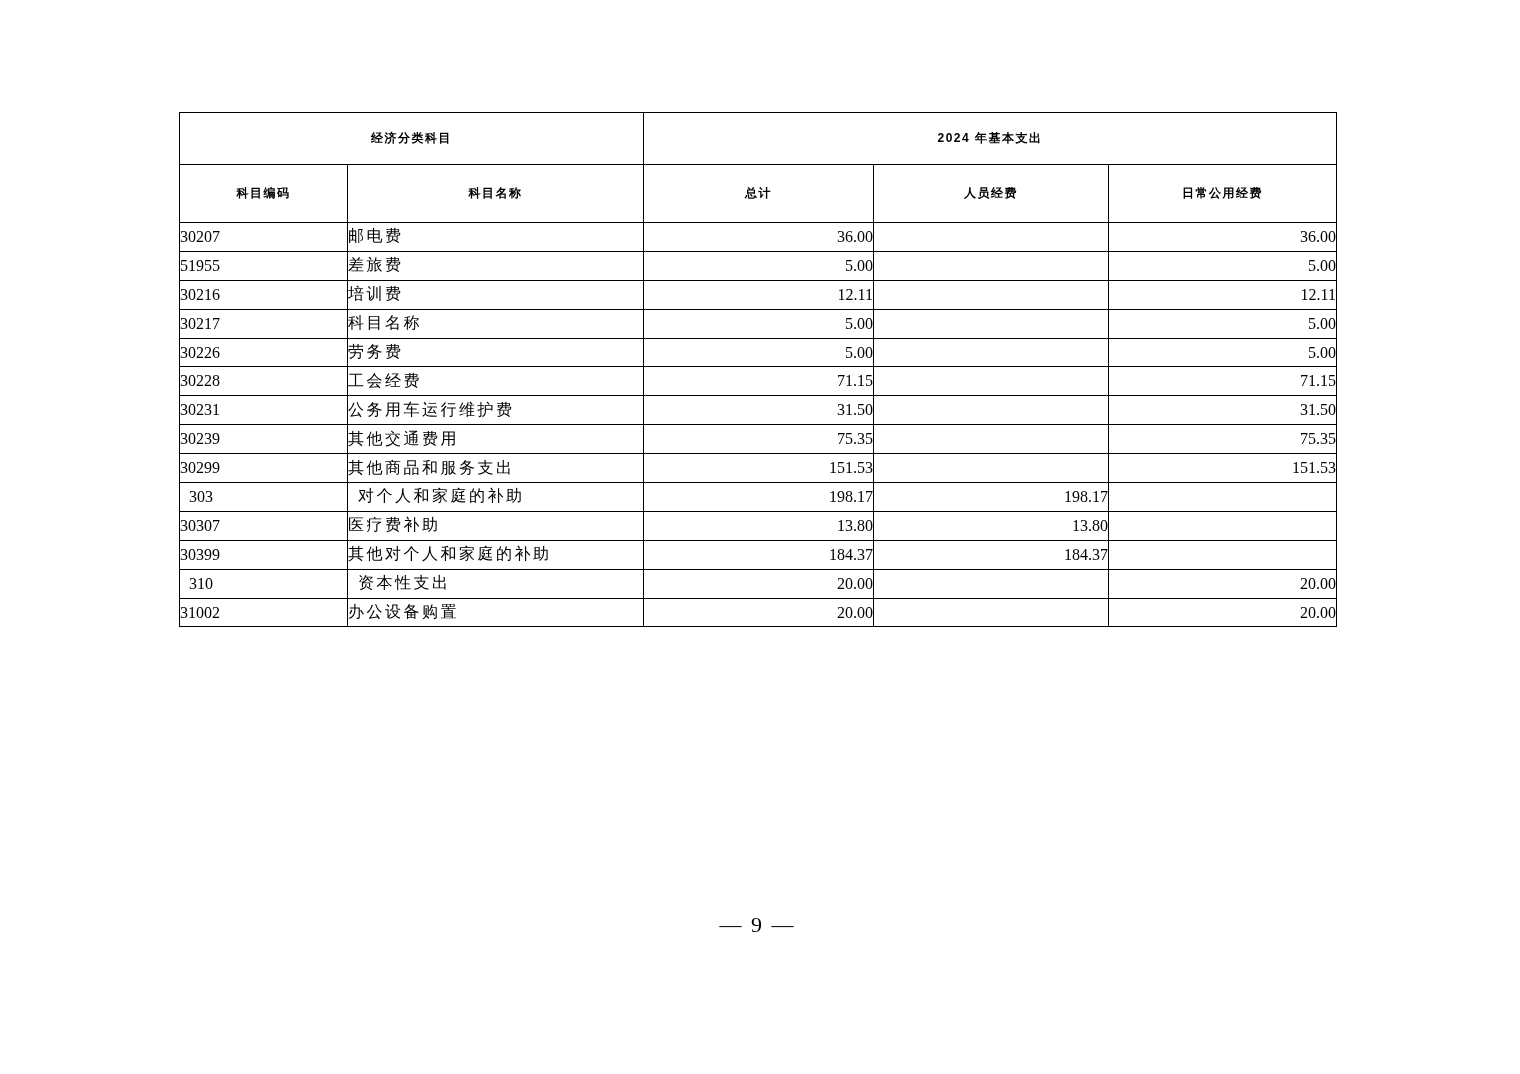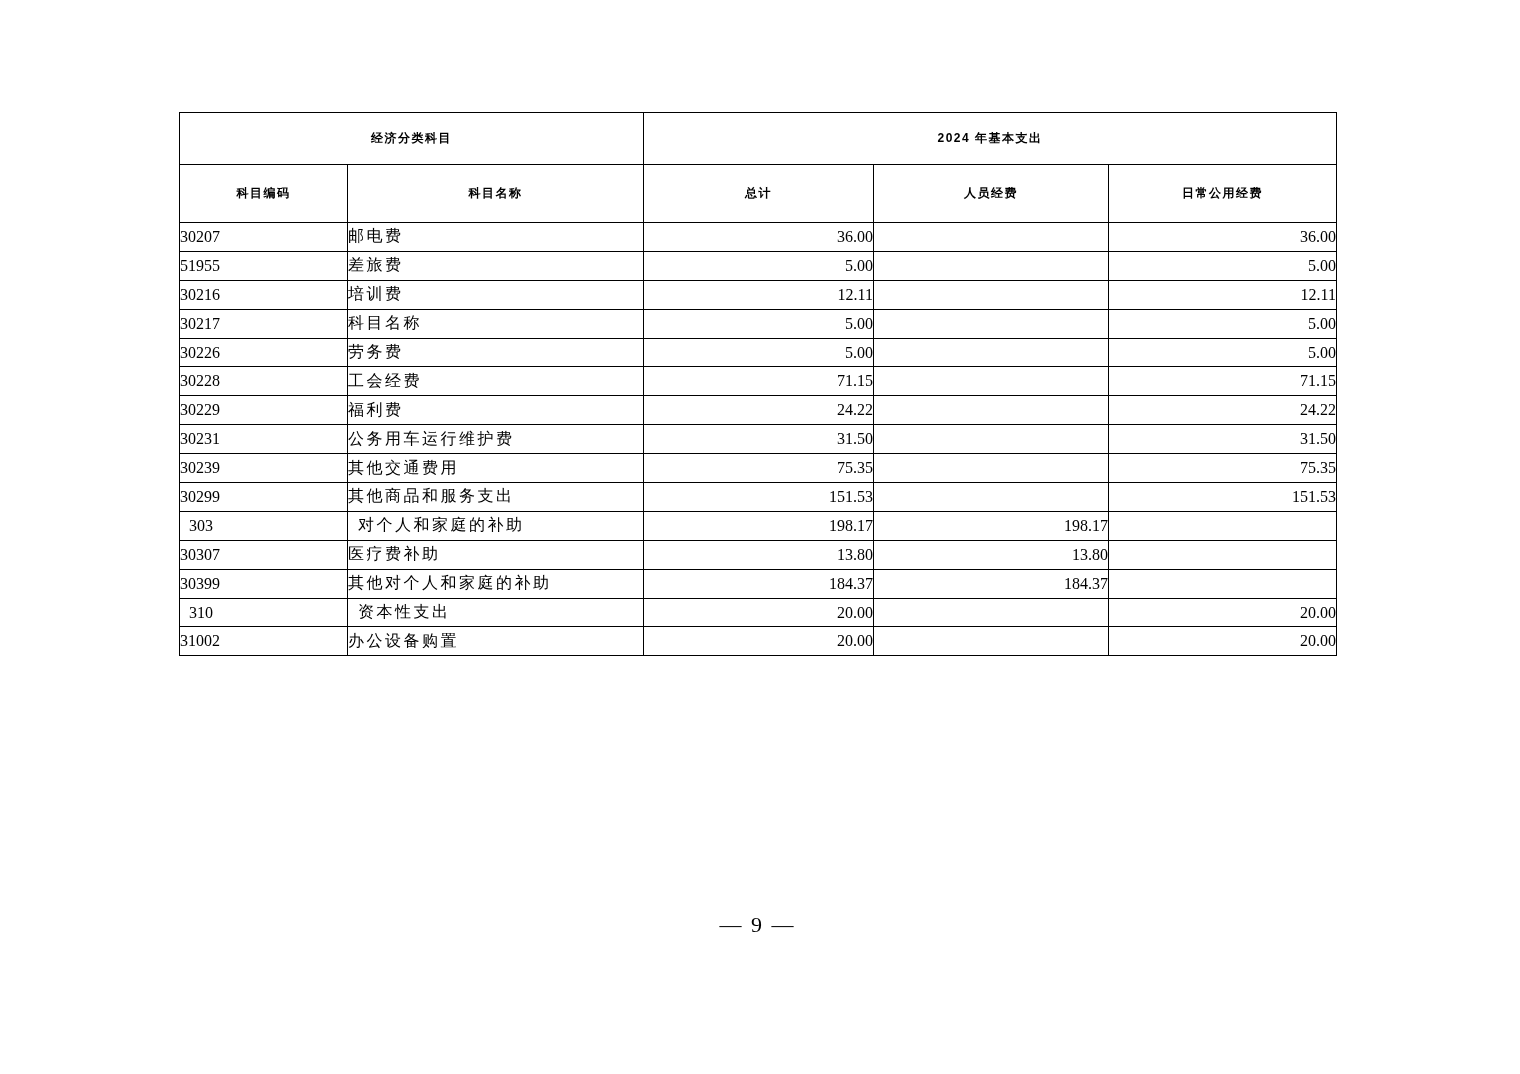--- a/index.html
+++ b/index.html
@@ -131,27 +131,20 @@
         <td class="cell-num">5.00</td>
       </tr>
       <tr>
         <td class="cell-code">30228</td>
         <td class="cell-name">工会经费</td>
         <td class="cell-num">71.15</td>
         <td class="cell-num"></td>
         <td class="cell-num">71.15</td>
       </tr>
       <tr>
-        <td class="cell-code">30229</td>
-        <td class="cell-name">福利费</td>
-        <td class="cell-num">24.22</td>
-        <td class="cell-num"></td>
-        <td class="cell-num">24.22</td>
-      </tr>
-      <tr>
         <td class="cell-code">30231</td>
         <td class="cell-name">公务用车运行维护费</td>
         <td class="cell-num">31.50</td>
         <td class="cell-num"></td>
         <td class="cell-num">31.50</td>
       </tr>
       <tr>
         <td class="cell-code">30239</td>
         <td class="cell-name">其他交通费用</td>
         <td class="cell-num">75.35</td>

